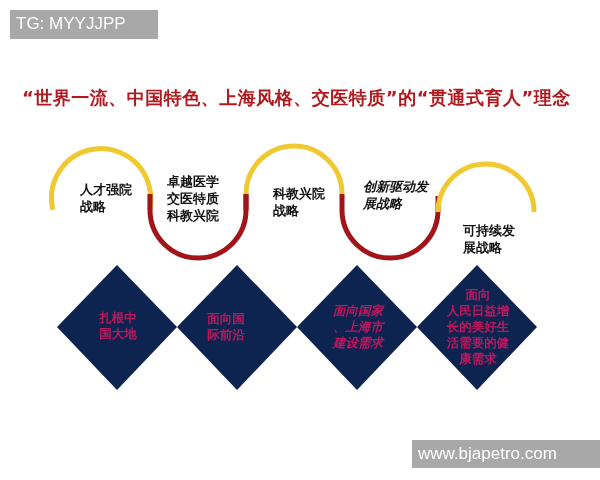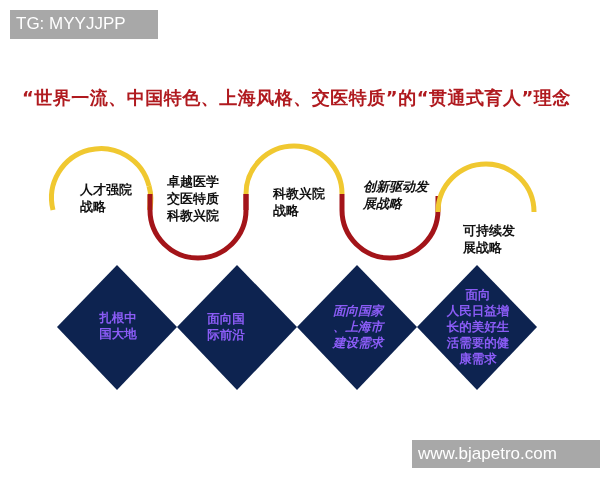--- a/index.html
+++ b/index.html
@@ -20,21 +20,21 @@
       position: absolute; left: 22px; top: 86px; width: 576px;
       color: #b01a1f; font-weight: bold; font-size: 18px; letter-spacing: 0.5px;
       white-space: nowrap;
     }
     svg.diagram { position: absolute; left: 0; top: 0; }
     .wave-label {
       position: absolute; color: #111111; font-weight: bold;
       font-size: 13px; line-height: 17px; white-space: nowrap;
     }
     .diamond-label {
-      position: absolute; color: #8b5cf6; font-weight: bold;
+      position: absolute; color: #be185d; font-weight: bold;
       font-size: 12.5px; line-height: 16px; text-align: center;
       white-space: pre-line; transform: translate(-50%, -50%);
     }
   </style>
 </head>
 <body>
 
 <div id="wm-top" class="watermark">TG: MYYJJPP</div>
 
 <div class="title">“世界一流、中国特色、上海风格、交医特质”的“贯通式育人”理念</div>

